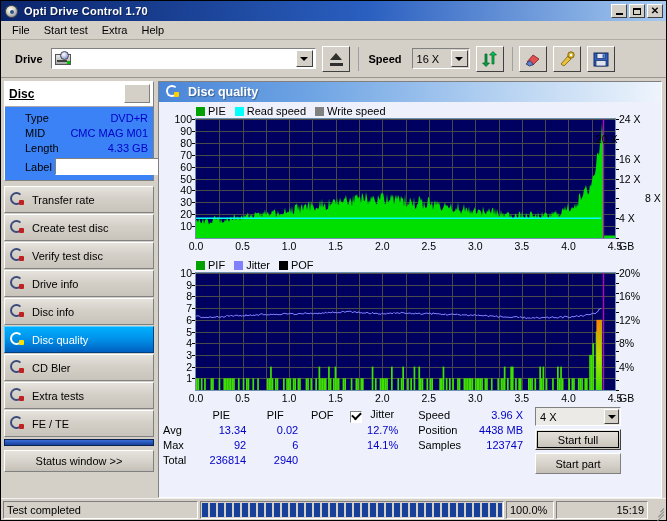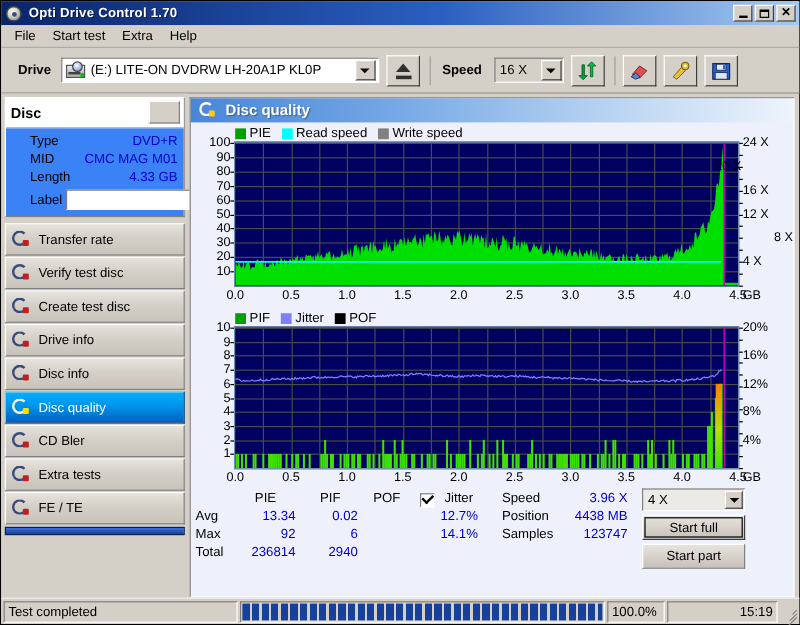--- a/index.html
+++ b/index.html
@@ -187,21 +187,21 @@
     background: #fff;
     padding: 0;
     margin-bottom: 5px;
   }
   .disc-head {
     display: flex; align-items: center; justify-content: space-between;
     padding: 2px 3px 3px 4px;
     border-bottom: 1px solid #aaa;
     background: #fff;
   }
-  .disc-head .t { font-weight: bold; font-size: 12px; }
+  .disc-head .t { font-weight: bold; font-size: 12px; text-decoration: underline; }
   .disc-head .placeholder {
     width: 26px; height: 19px; background: #d4d0c8;
     border: 1px solid; border-color: #fff #808080 #808080 #fff;
   }
   .disc-rows { padding: 3px 5px 4px 20px; background: #3b82f6; }
   .drow {
     display: flex; justify-content: space-between; align-items: center;
     font-size: 11px; line-height: 14px; height: 15px;
   }
   .drow .k { color: #000; }
@@ -466,21 +466,20 @@
   <div class="toolbar">
     <span class="tb-label">Drive</span>
     <div class="drive-combo">
       <div class="inner">
         <span class="drive-icon">
           <span class="body"></span>
             <span class="cd"></span>
             <span class="slot"></span>
             <span class="led"></span>
         </span>
-        <span class="drive-text">(E:)  LITE-ON DVDRW LH-20A1P KL0P</span>
       </div>
       <div class="combo-arrow">
           <span class="arrow-dn"></span>
         </div>
     </div>
 
     <div class="tb-btn">
       <span class="eject-glyph"></span>
       <span class="eject-bar"></span>
     </div>
@@ -565,28 +564,28 @@
               <span class="ring"></span>
               <span class="dot"></span>
             </span>
           <span>Transfer rate</span>
         </div>
         <div class="navbtn">
           <span class="navicon">
               <span class="ring"></span>
               <span class="dot"></span>
             </span>
-          <span>Verify test disc</span>
+          <span>Create test disc</span>
         </div>
         <div class="navbtn">
           <span class="navicon">
               <span class="ring"></span>
               <span class="dot"></span>
             </span>
-          <span>Create test disc</span>
+          <span>Verify test disc</span>
         </div>
         <div class="navbtn">
           <span class="navicon">
               <span class="ring"></span>
               <span class="dot"></span>
             </span>
           <span>Drive info</span>
         </div>
         <div class="navbtn">
           <span class="navicon">
@@ -619,20 +618,21 @@
         <div class="navbtn">
           <span class="navicon">
               <span class="ring"></span>
               <span class="dot"></span>
             </span>
           <span>FE / TE</span>
         </div>
       </div>
 
       <div class="blue-strip"></div>
+      <div class="status-win-btn">Status window &gt;&gt;</div>
     </div>
 
     <div class="right">
       <div class="panel">
 
         <div class="panel-head">
           <span class="ph-icon">
               <span class="ring"></span>
               <span class="dot"></span>
             </span>

